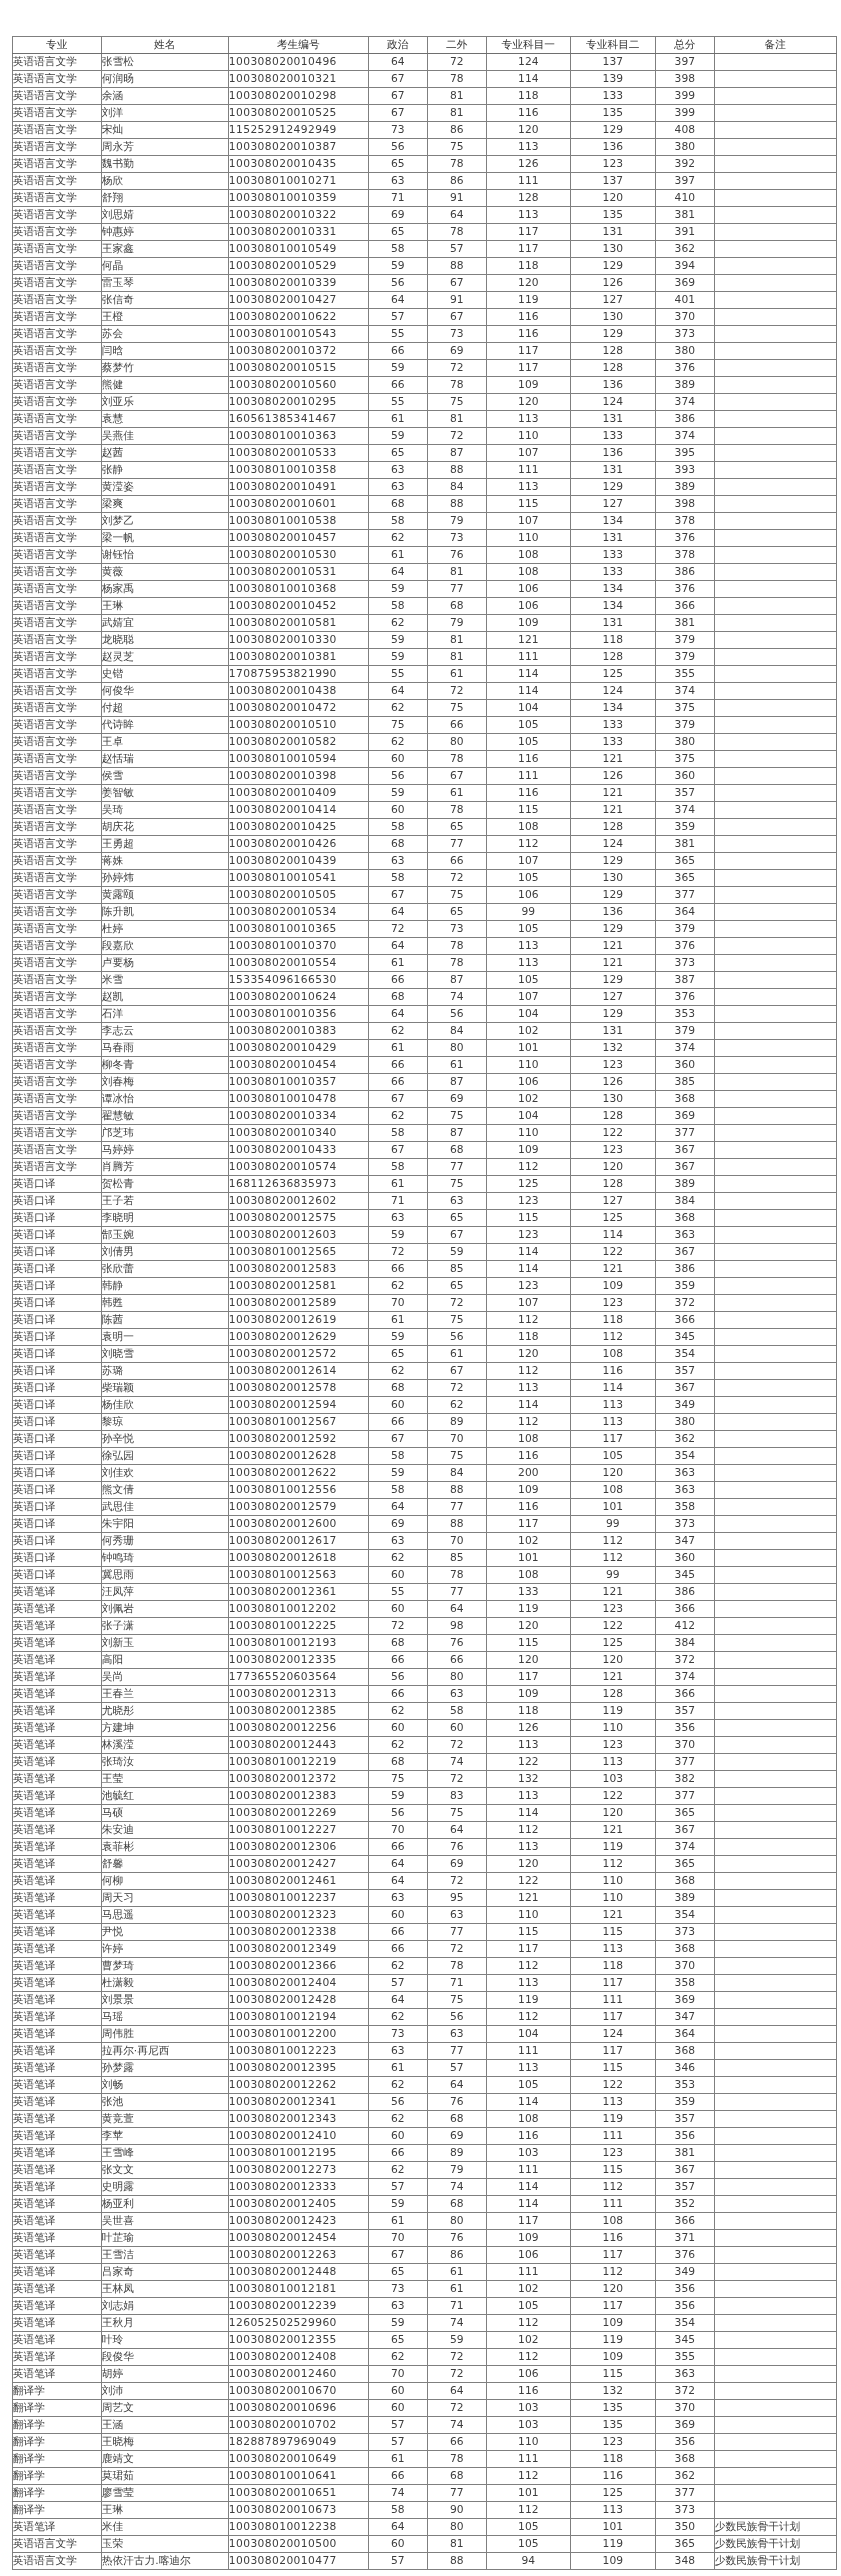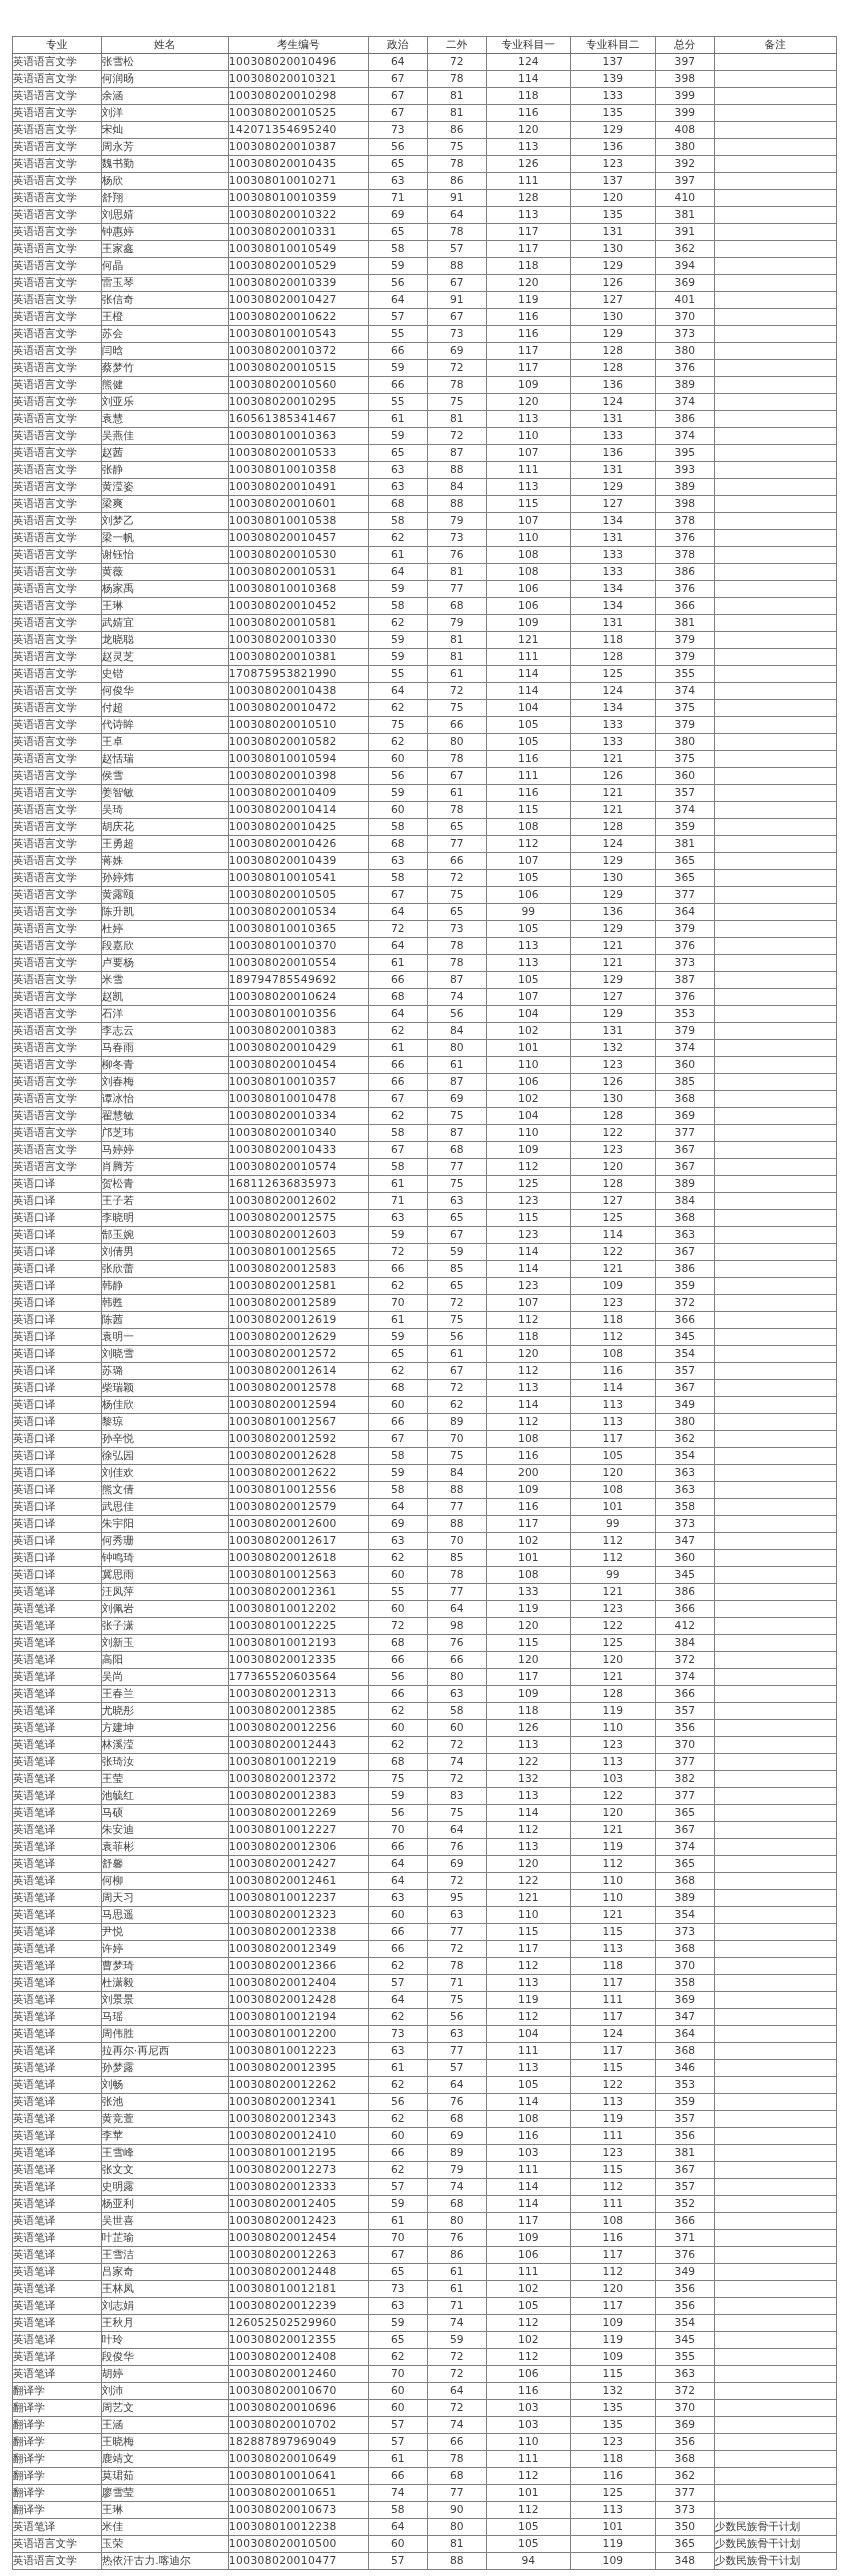--- a/index.html
+++ b/index.html
@@ -126,21 +126,21 @@
           <td class="c-politics">67</td>
           <td class="c-second">81</td>
           <td class="c-sub1">116</td>
           <td class="c-sub2">135</td>
           <td class="c-total">399</td>
           <td class="c-remark"></td>
         </tr>
         <tr>
           <td class="c-major">英语语言文学</td>
           <td class="c-name">宋灿</td>
-          <td class="c-id">142071354695240</td>
+          <td class="c-id">115252912492949</td>
           <td class="c-politics">73</td>
           <td class="c-second">86</td>
           <td class="c-sub1">120</td>
           <td class="c-sub2">129</td>
           <td class="c-total">408</td>
           <td class="c-remark"></td>
         </tr>
         <tr>
           <td class="c-major">英语语言文学</td>
           <td class="c-name">周永芳</td>
@@ -676,21 +676,21 @@
           <td class="c-politics">61</td>
           <td class="c-second">78</td>
           <td class="c-sub1">113</td>
           <td class="c-sub2">121</td>
           <td class="c-total">373</td>
           <td class="c-remark"></td>
         </tr>
         <tr>
           <td class="c-major">英语语言文学</td>
           <td class="c-name">米雪</td>
-          <td class="c-id">189794785549692</td>
+          <td class="c-id">153354096166530</td>
           <td class="c-politics">66</td>
           <td class="c-second">87</td>
           <td class="c-sub1">105</td>
           <td class="c-sub2">129</td>
           <td class="c-total">387</td>
           <td class="c-remark"></td>
         </tr>
         <tr>
           <td class="c-major">英语语言文学</td>
           <td class="c-name">赵凯</td>

